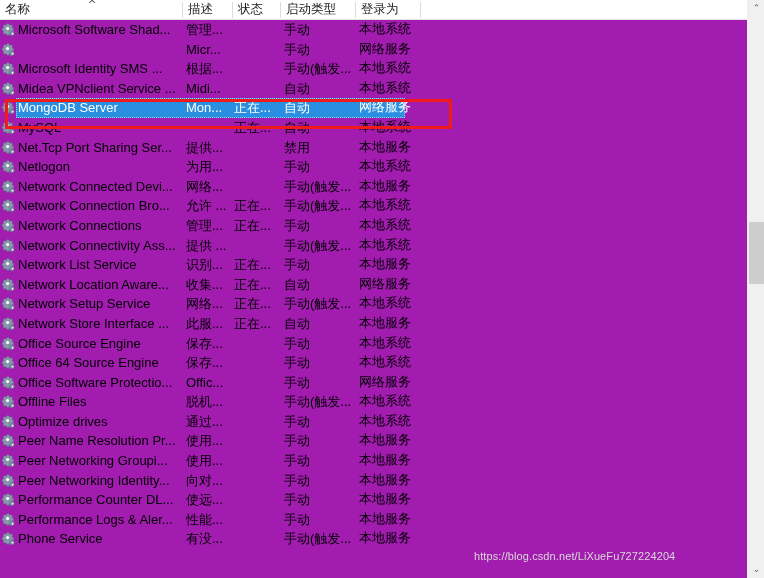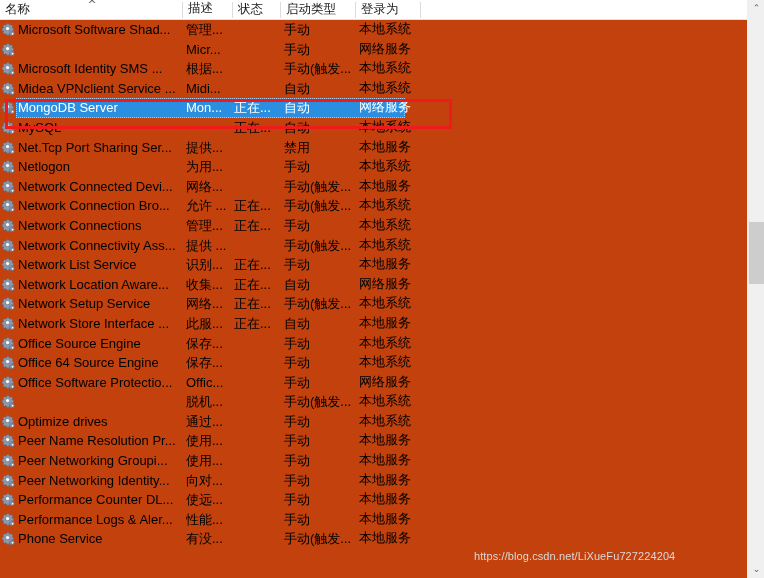--- a/index.html
+++ b/index.html
@@ -8,21 +8,21 @@
     background: #ffffff;
   }
   body {
     font-family: "Liberation Sans", "DejaVu Sans", sans-serif;
   }
   #app {
     position: relative;
     width: 764px;
     height: 578px;
     overflow: hidden;
-    background: #c2410c;
+    background: #a21caf;
   }
 
   
   .list-header {
     position: absolute;
     left: 0;
     top: 0;
     width: 764px;
     height: 20px;
     background: #ffffff;
@@ -175,21 +175,21 @@
 </head>
 <body>
 
 <div id="app">
 
   <div class="list-header">
     <div class="hcell" style="left:0px; width:182px;">名称</div>
     <div class="sort-arrow">^</div>
     <div class="hdiv" style="left:182px;"></div>
 
-    <div class="hcell" style="left:183px; width:49px;font-family:Liberation Mono, monospace;">描述</div>
+    <div class="hcell" style="left:183px; width:49px;">描述</div>
     <div class="hdiv" style="left:232px;"></div>
 
     <div class="hcell" style="left:233px; width:47px;">状态</div>
     <div class="hdiv" style="left:280px;"></div>
 
     <div class="hcell" style="left:281px; width:74px;">启动类型</div>
     <div class="hdiv" style="left:355px;"></div>
 
     <div class="hcell" style="left:356px; width:64px;">登录为</div>
     <div class="hdiv" style="left:420px;"></div>
@@ -523,20 +523,21 @@
         <span class="svc-icon"><svg width="16" height="16" viewBox="0 0 16 16" xmlns="http://www.w3.org/2000/svg">
             <g fill="#8a9bb0" stroke="#5f7089" stroke-width="0.7">
               <path d="M6.3 1.6h2.6l.35 1.5 1.3.55 1.3-.8 1.85 1.85-.8 1.3.55 1.3 1.5.35v2.6l-1.5.35-.55 1.3.8 1.3-1.85 1.85-1.3-.8-1.3.55-.35 1.5H6.3l-.35-1.5-1.3-.55-1.3.8-1.85-1.85.8-1.3-.55-1.3-1.5-.35v-2.6l1.5-.35.55-1.3-.8-1.3L3.35 2.85l1.3.8 1.3-.55z" transform="scale(0.78) translate(1.2,0.6)"></path>
             </g>
             <circle cx="6.6" cy="6.6" r="2.1" fill="#ffffff" stroke="#5f7089" stroke-width="0.7"></circle>
             <g fill="#7e8fa5" stroke="#5f7089" stroke-width="0.6">
               <path d="M10.3 8.6h1.5l.2.85.75.3.75-.45 1.05 1.05-.45.75.3.75.85.2v1.5l-.85.2-.3.75.45.75-1.05 1.05-.75-.45-.75.3-.2.85h-1.5l-.2-.85-.75-.3-.75.45-1.05-1.05.45-.75-.3-.75-.85-.2v-1.5l.85-.2.3-.75-.45-.75 1.05-1.05.75.45.75-.3z" transform="scale(0.62) translate(6.2,5.4)"></path>
             </g>
             <circle cx="11.6" cy="11.7" r="1.25" fill="#ffffff" stroke="#5f7089" stroke-width="0.6"></circle>
           </svg></span>
+        <div class="cell c-name">Offline Files</div>
         <div class="cell c-desc">脱机...</div>
         <div class="cell c-state"></div>
         <div class="cell c-start">手动(触发...</div>
         <div class="cell c-logon">本地系统</div>
       </div>
       <div class="row">
         <span class="svc-icon"><svg width="16" height="16" viewBox="0 0 16 16" xmlns="http://www.w3.org/2000/svg">
             <g fill="#8a9bb0" stroke="#5f7089" stroke-width="0.7">
               <path d="M6.3 1.6h2.6l.35 1.5 1.3.55 1.3-.8 1.85 1.85-.8 1.3.55 1.3 1.5.35v2.6l-1.5.35-.55 1.3.8 1.3-1.85 1.85-1.3-.8-1.3.55-.35 1.5H6.3l-.35-1.5-1.3-.55-1.3.8-1.85-1.85.8-1.3-.55-1.3-1.5-.35v-2.6l1.5-.35.55-1.3-.8-1.3L3.35 2.85l1.3.8 1.3-.55z" transform="scale(0.78) translate(1.2,0.6)"></path>
             </g>

